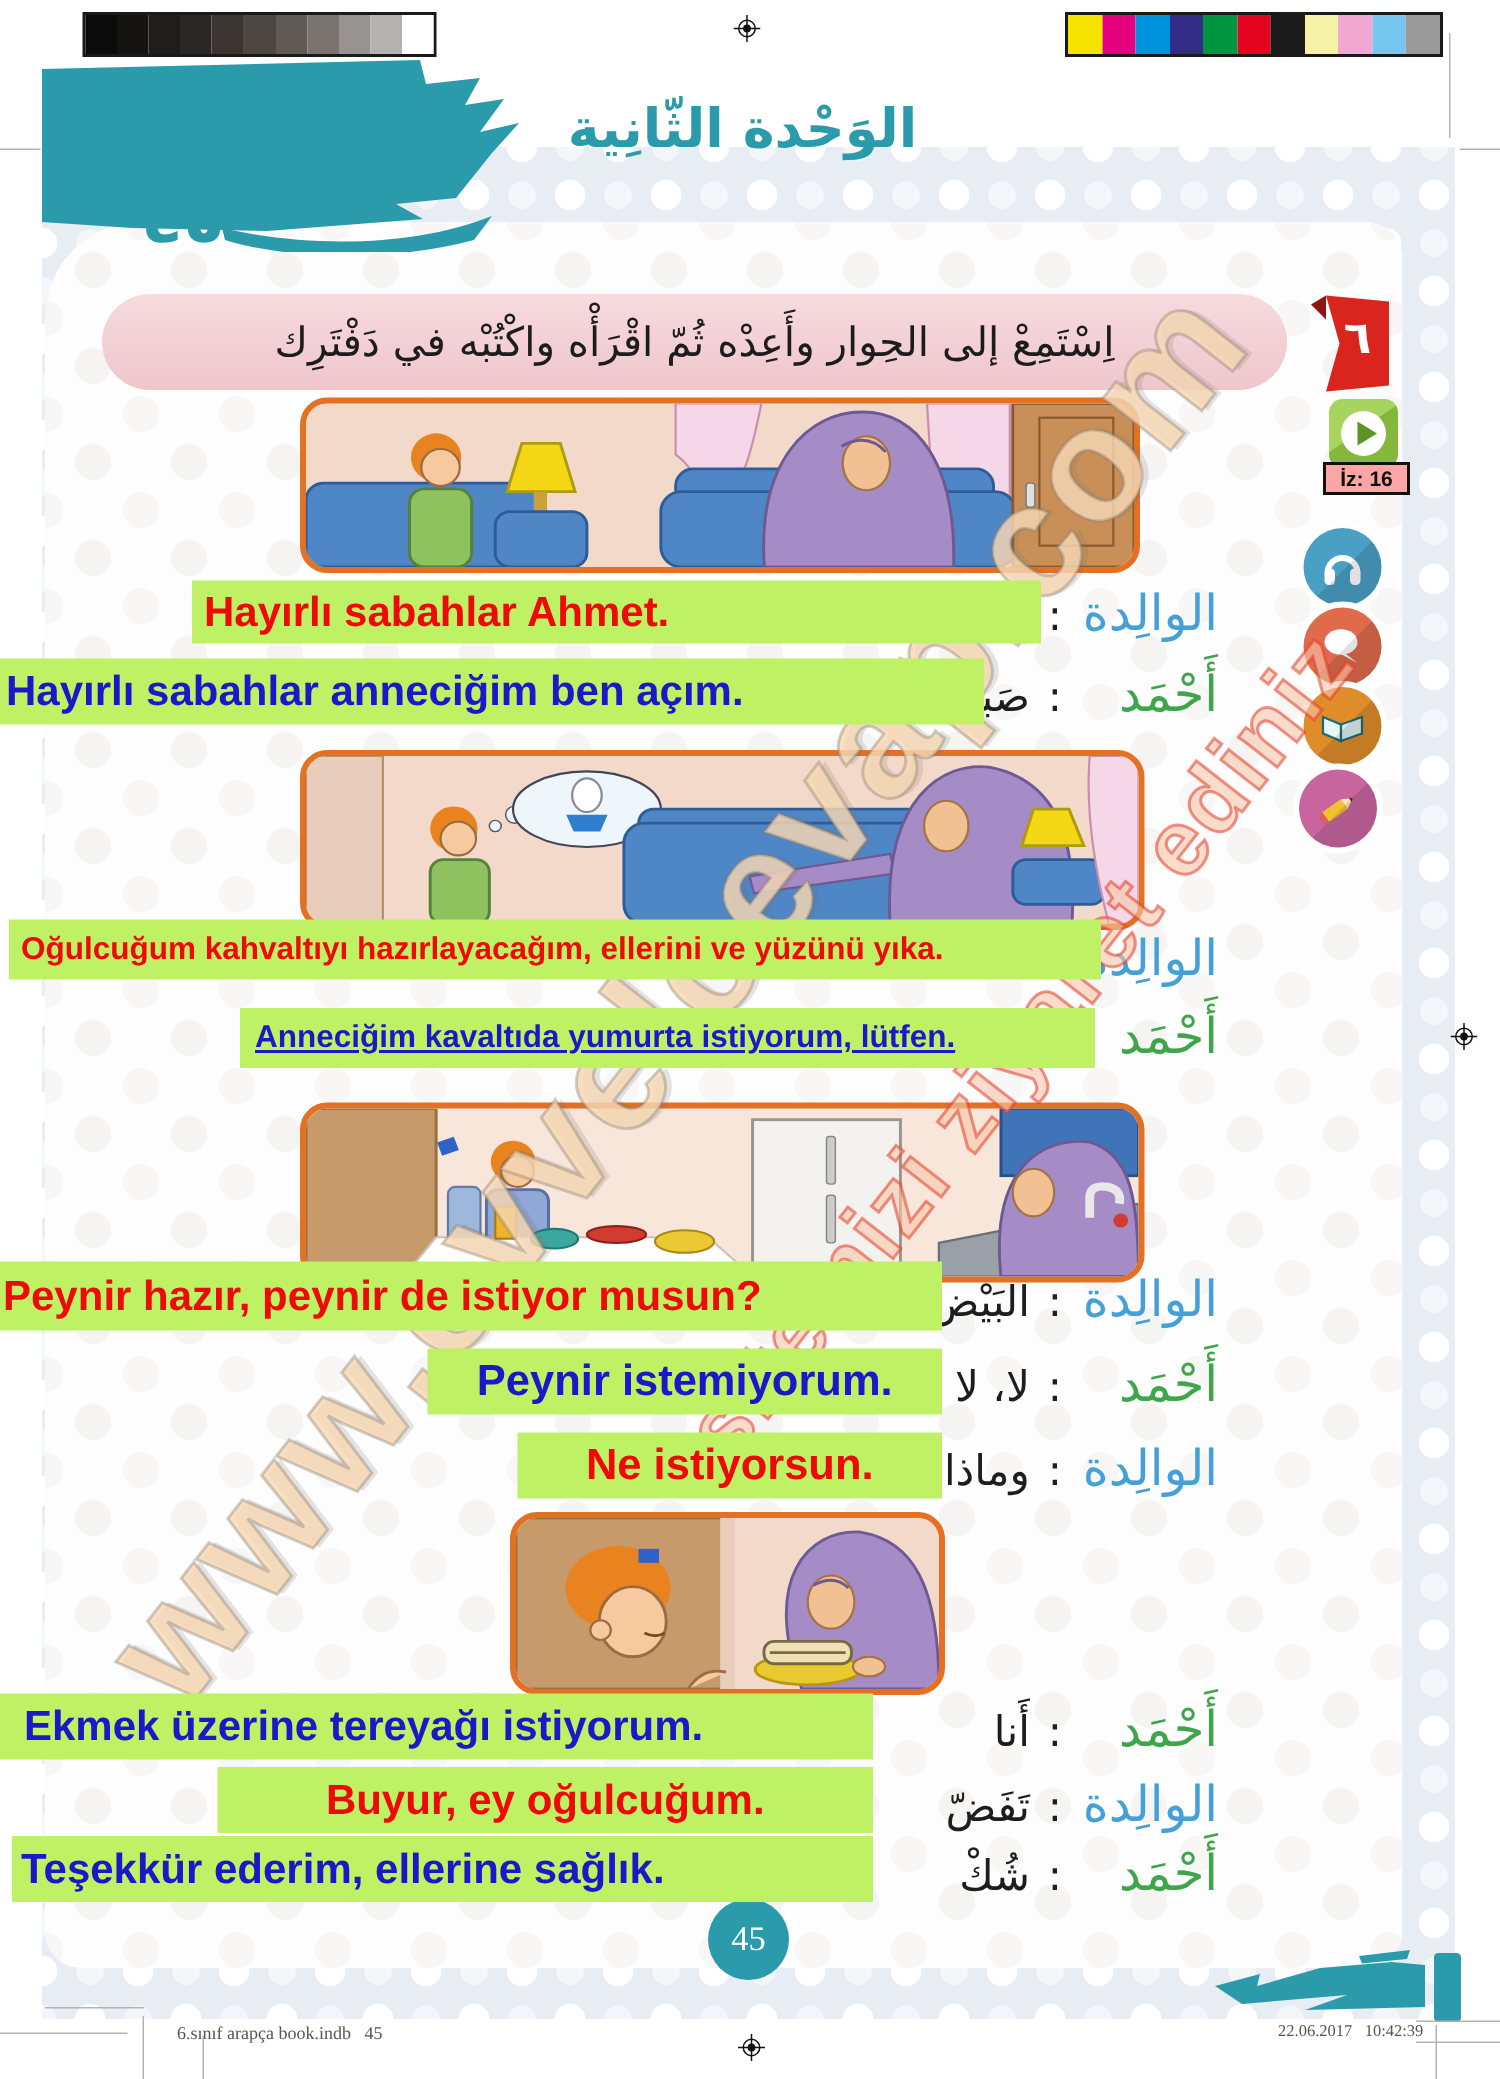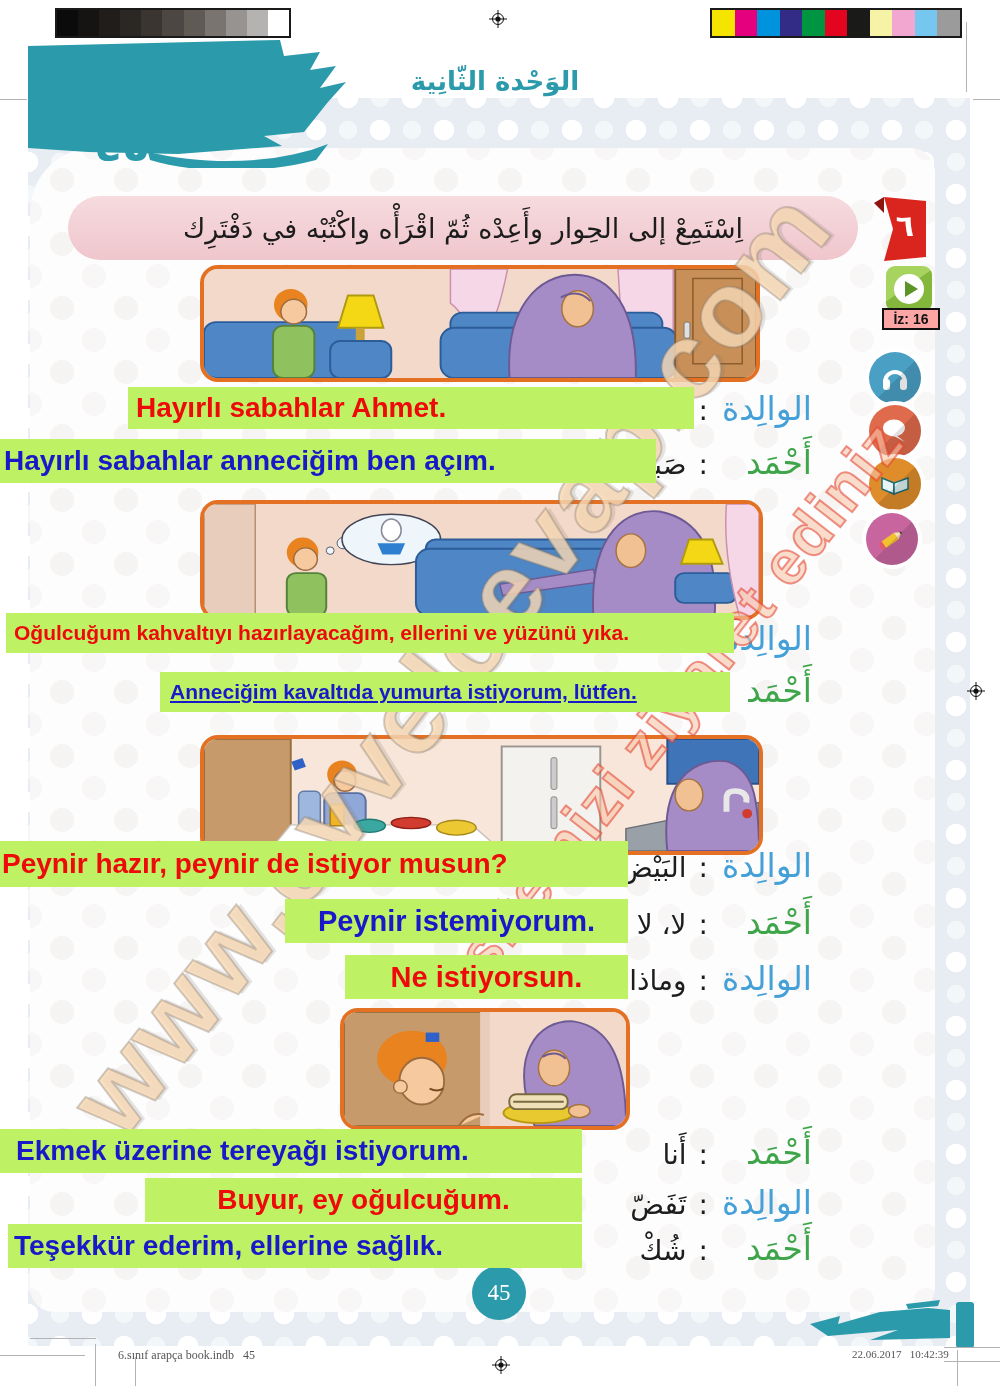--- a/index.html
+++ b/index.html
@@ -18,21 +18,21 @@
       radial-gradient(circle,rgba(255,255,255,.55) 40%,transparent 41%) 16px 16px/32px 32px,
       #e7edf2;}
   .card{position:absolute;left:30px;top:148px;width:905px;height:1164px;z-index:1;
     background:
       radial-gradient(circle,rgba(223,216,206,.22) 26%,transparent 27%) 0 0/64px 64px,
       radial-gradient(circle,rgba(223,216,206,.16) 26%,transparent 27%) 32px 32px/64px 64px,
       #fdfdfe;
     border-radius:64px 24px 24px 24px;}
   
   .unit-title{position:absolute;left:330px;top:66px;width:330px;text-align:center;z-index:2;
-    color:var(--teal);font-family:"DejaVu Sans",sans-serif;font-size:26px;font-weight:600;direction:rtl;}
+    color:var(--teal);font-family:"DejaVu Sans",sans-serif;font-size:36px;font-weight:600;direction:rtl;}
   .pagenum-ar{position:absolute;left:94px;top:118px;z-index:2;color:var(--teal);
     font-family:"DejaVu Sans",sans-serif;font-size:46px;font-weight:bold;}
   .splash{position:absolute;z-index:2;}
   
   .banner{position:absolute;left:68px;top:196px;width:790px;height:64px;z-index:2;
     background:linear-gradient(180deg,#f6dbdf,#efc6cc);border-radius:36px;
     display:flex;align-items:center;justify-content:center;direction:rtl;
     font-family:"DejaVu Sans",sans-serif;font-size:27px;color:#1c1c1c;}
   .flag{position:absolute;left:872px;top:196px;width:54px;height:66px;z-index:3;}
   .flag span{position:absolute;left:16px;top:12px;width:34px;text-align:center;color:#fff;

